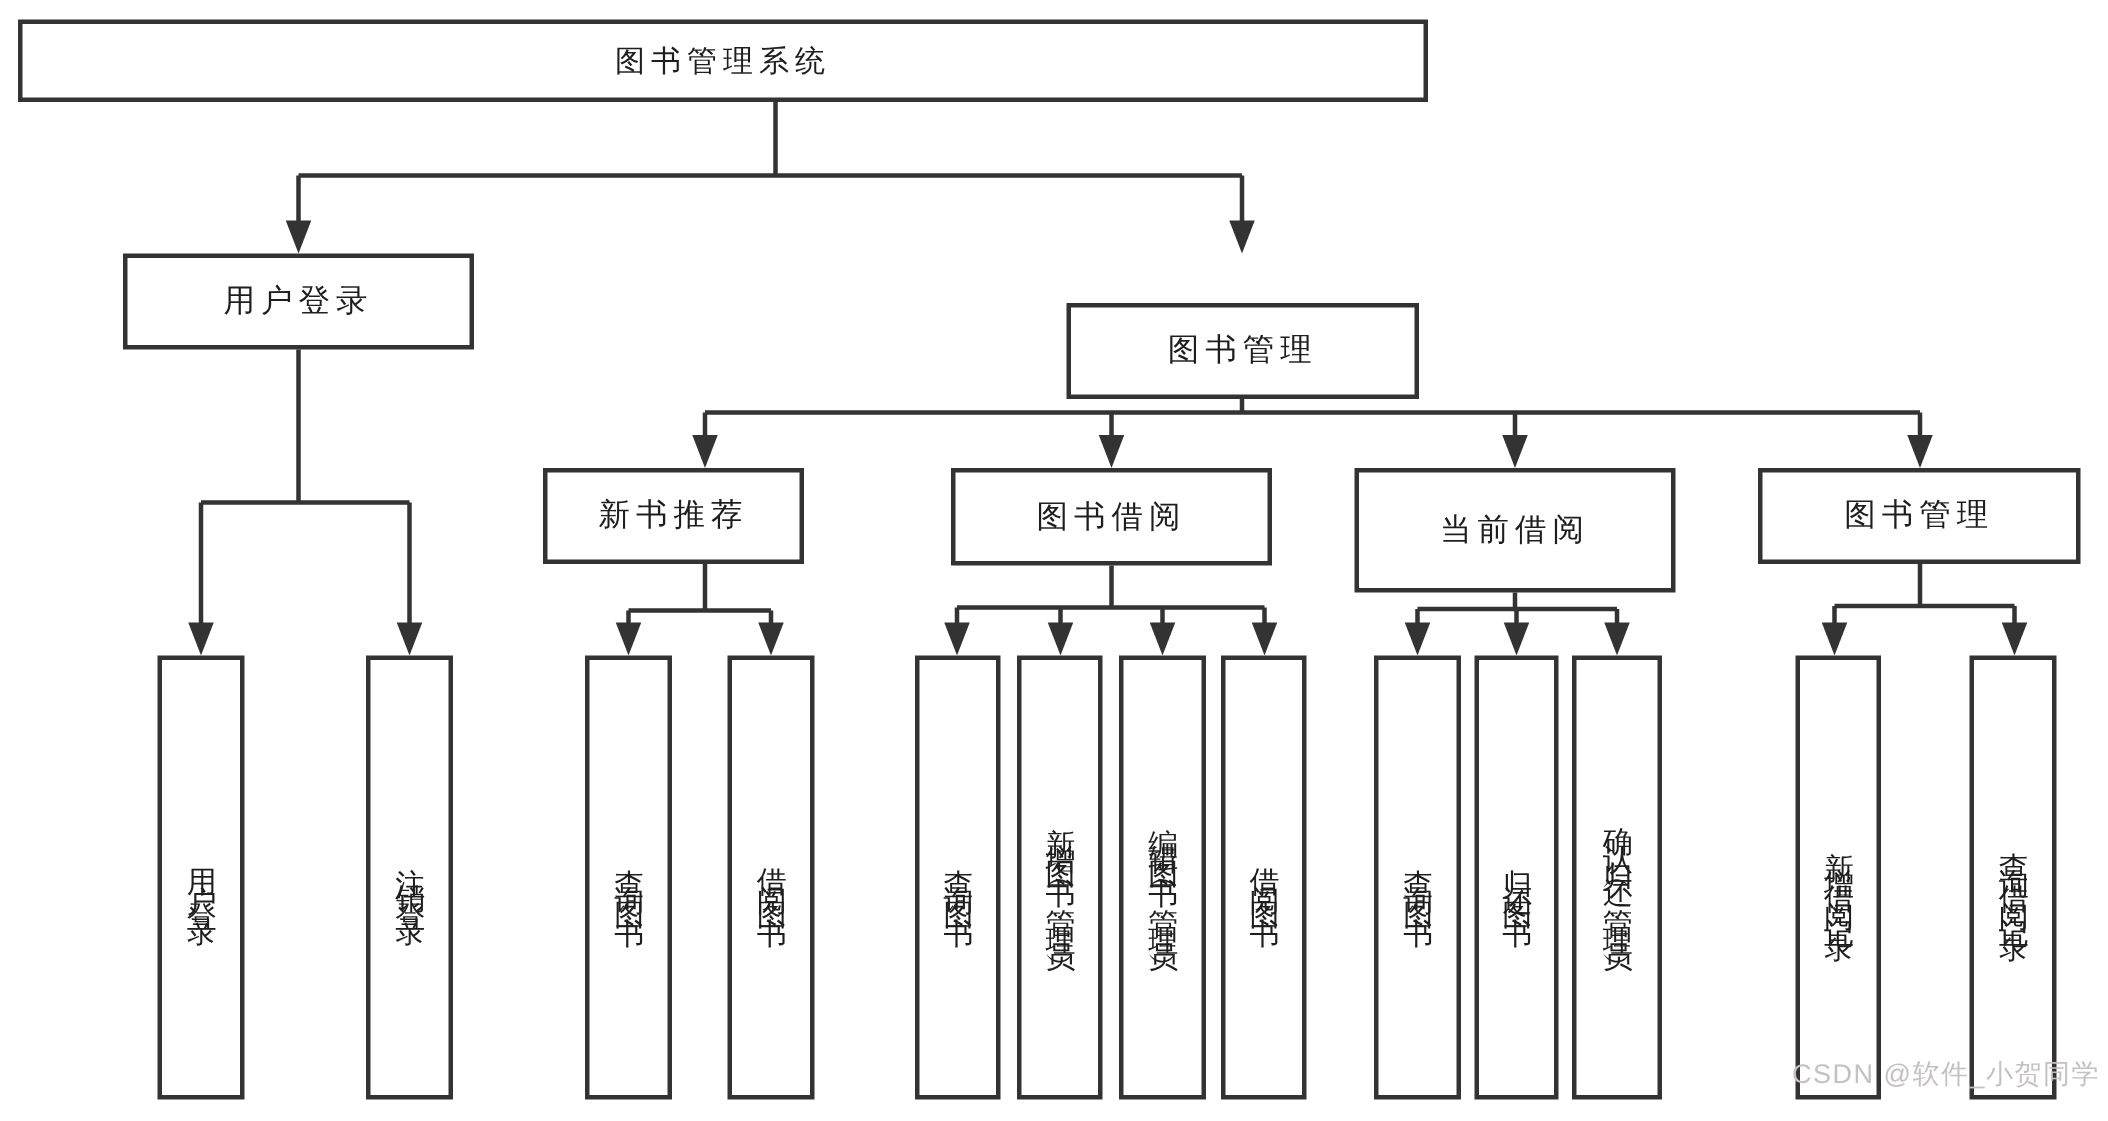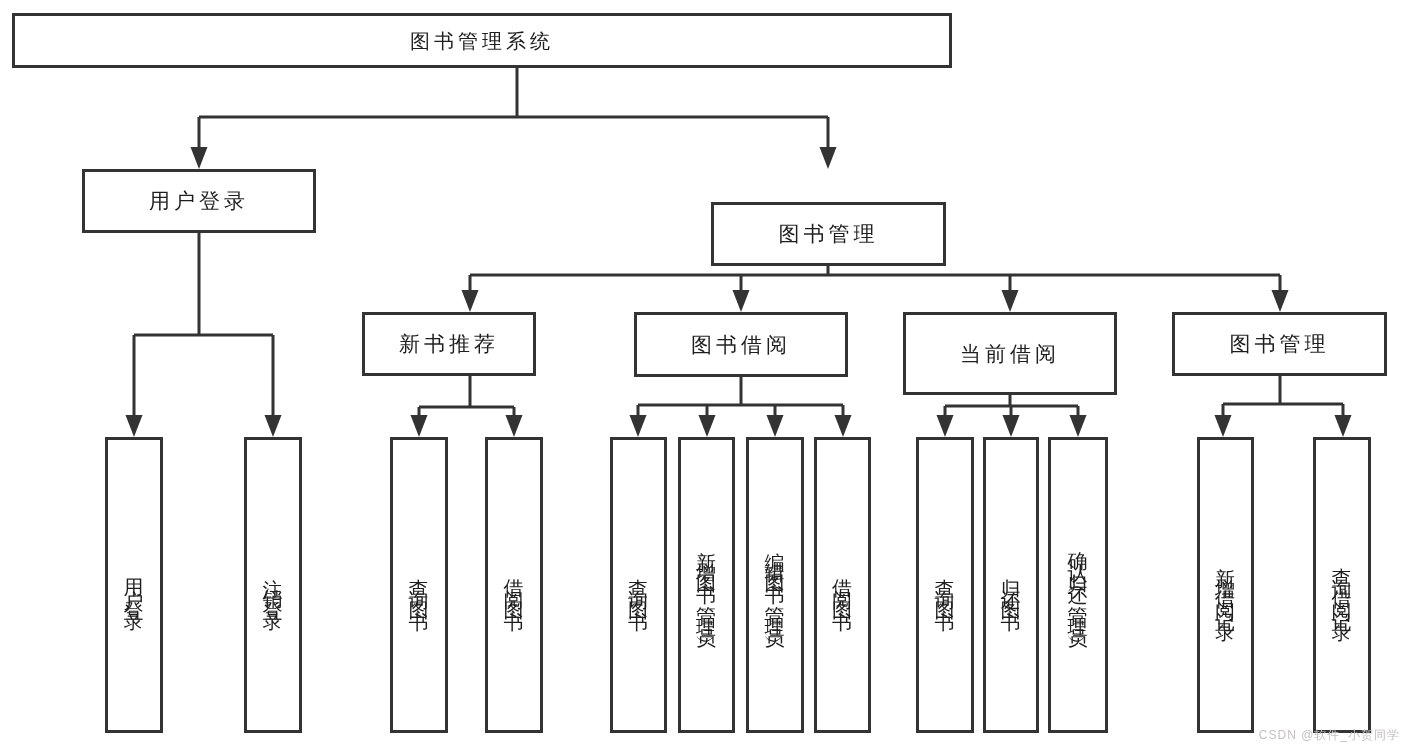--- a/index.html
+++ b/index.html
@@ -42,22 +42,22 @@
     height:296px;
     writing-mode:vertical-rl;
     text-orientation:mixed;
     font-size:20px;
     letter-spacing:11px;
     line-height:1.0;
   }
   .watermark{
     position:absolute;
     right:5px;
-    bottom:3px;
-    font-size:12px;
+    bottom:19px;
+    font-size:18px;
     letter-spacing:1px;
     color:#c6c0c0;
     z-index:10;
     white-space:nowrap;
     margin-top:32px;
   }
 </style>
 </head>
 <body>
 

